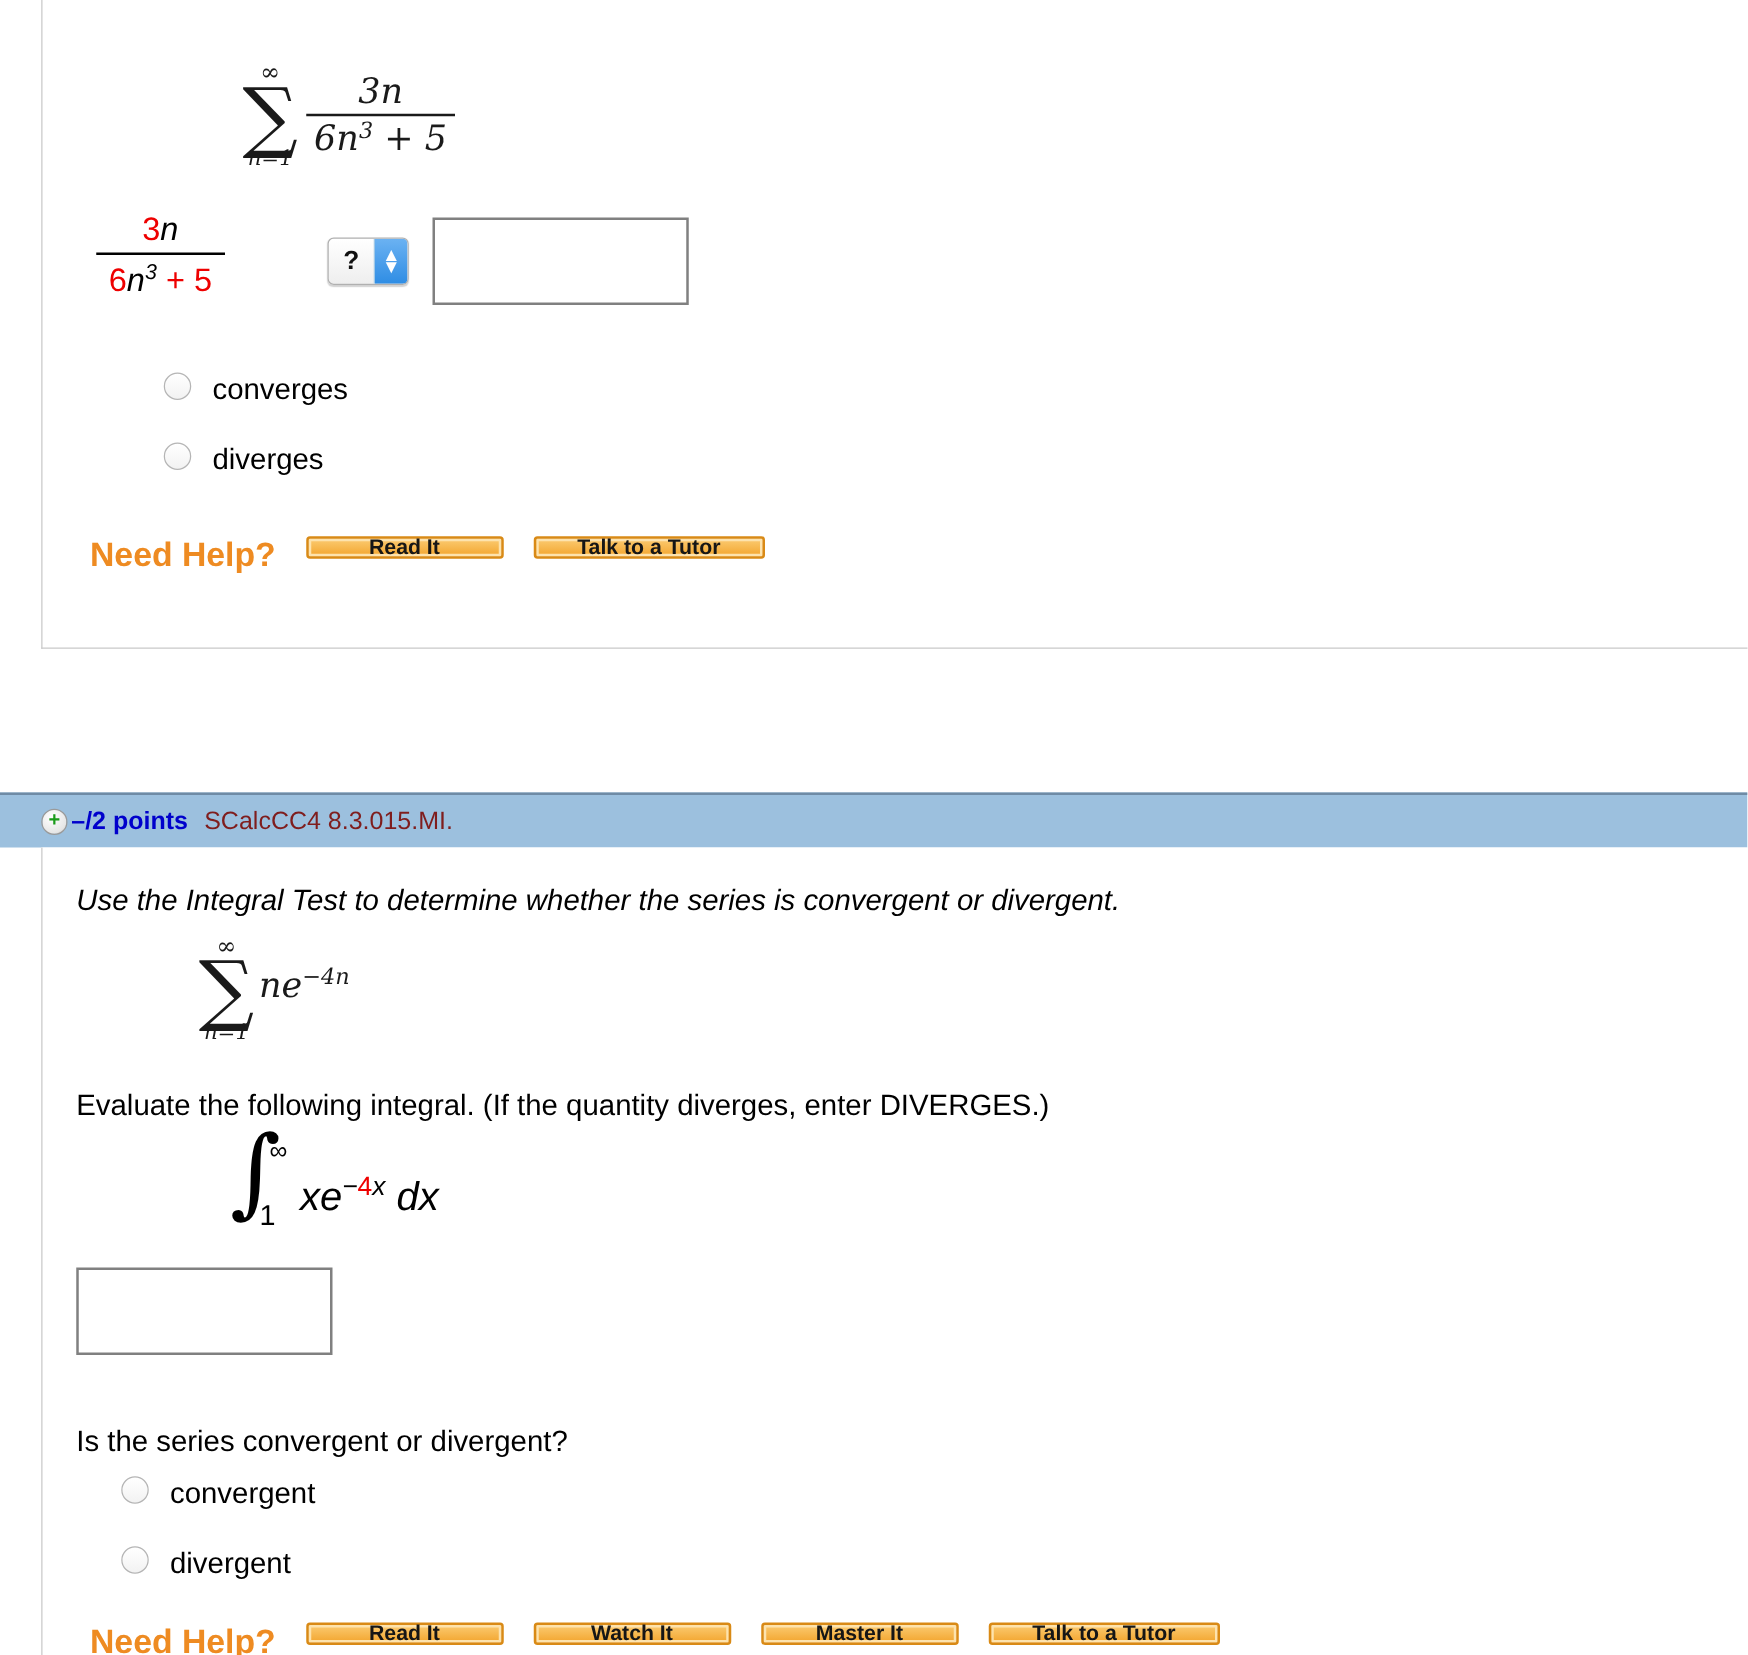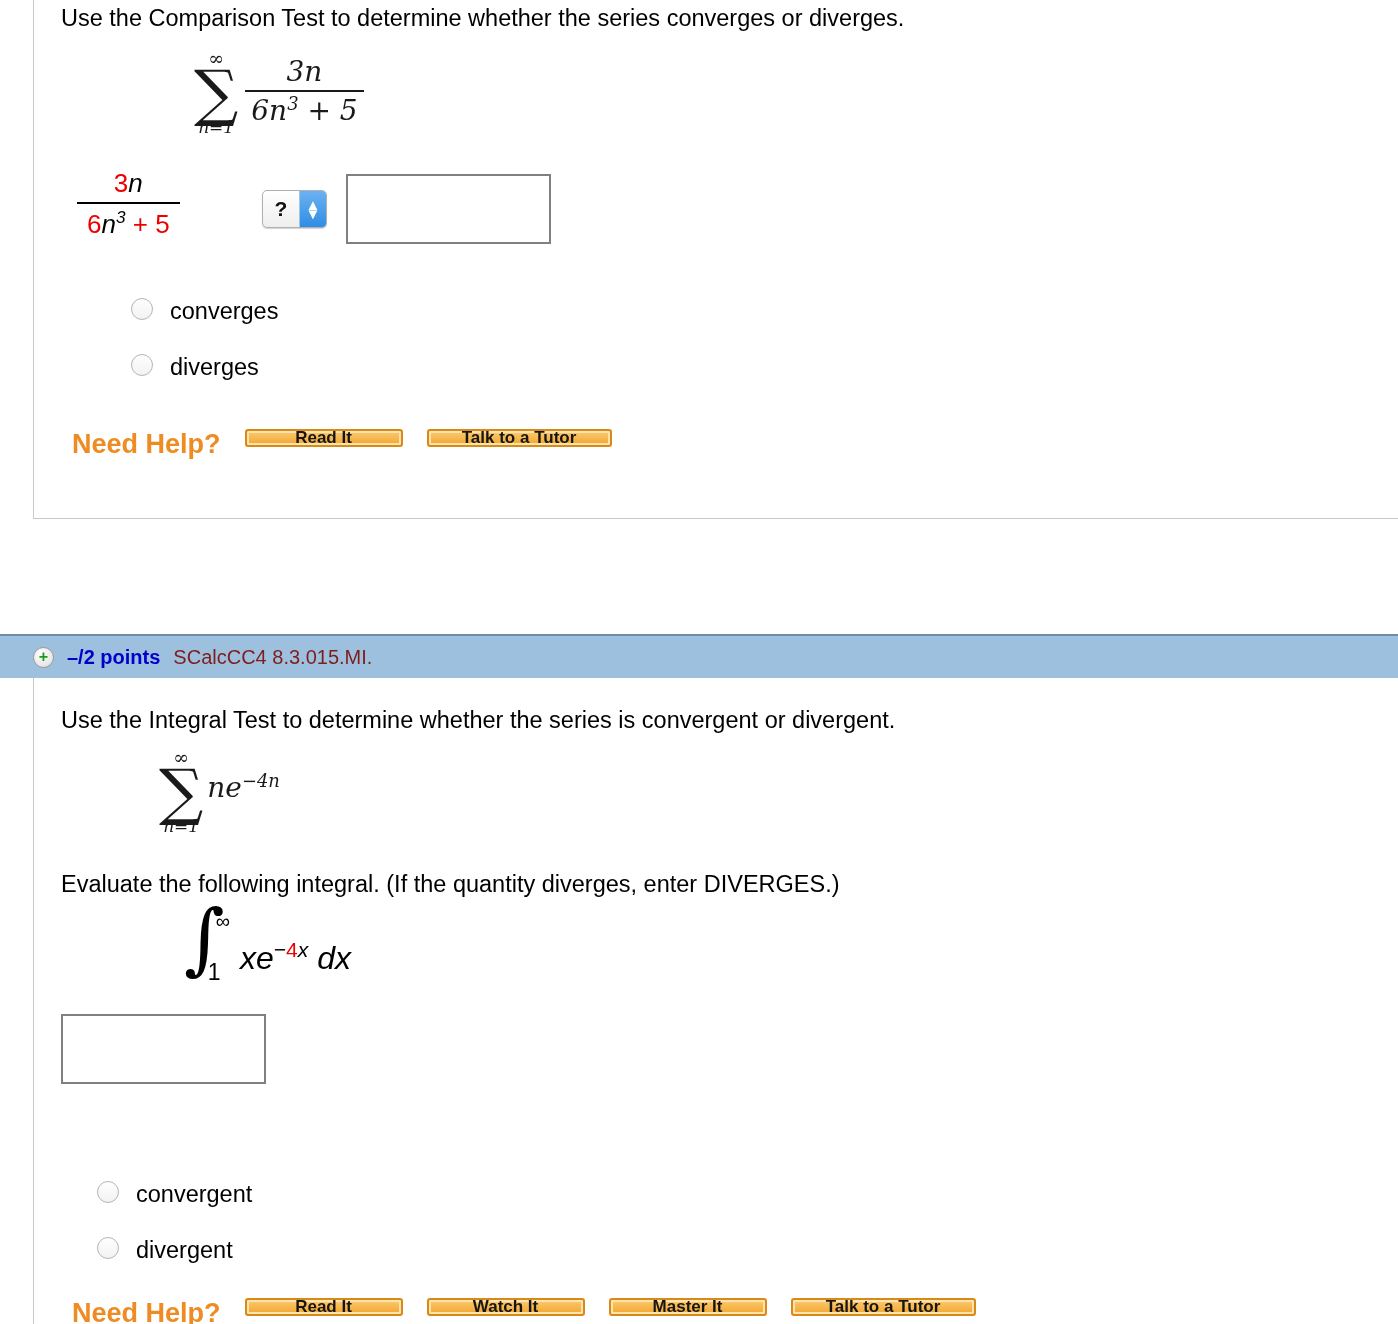--- a/index.html
+++ b/index.html
@@ -239,21 +239,21 @@
     display: flex;
     align-items: center;
     justify-content: center;
     color: #1a9b1a;
     font-size: 16px;
     font-weight: bold;
     line-height: 1;
     box-sizing: border-box;
   }
   .points-text {
-    margin-left: 13px;
+    margin-left: 3px;
     font-size: 20px;
     font-weight: bold;
     color: #0000cc;
     white-space: nowrap;
   }
   .points-code {
     margin-left: 13px;
     font-size: 20px;
     color: #7f1d1d;
     white-space: nowrap;
@@ -289,21 +289,20 @@
     font-size: 32px;
     font-style: italic;
     white-space: nowrap;
   }
 </style>
 </head>
 <body>
 
 <div class="qbox" id="q1-card">
 
-  <div class="qtext" style="position:absolute; left:27px; top:5px;">Use the Comparison Test to determine whether the series converges or diverges.</div>
 
   <div class="mathblock" style="position:absolute; left:160px; top:50px;">
     <span class="sigma-wrap">
       <span class="sigma-col">
         <span class="sigma-lim top">∞</span>
         <span class="sigma-glyph">∑</span>
         <span class="sigma-lim bot">n=1</span>
       </span>
       <span class="frac">
         <span class="num">3n</span>
@@ -347,21 +346,21 @@
 </div>
 
 <div class="points-bar" style="top:634px;">
   <span class="plus-icon">+</span>
   <span class="points-text">–/2 points</span>
   <span class="points-code">SCalcCC4 8.3.015.MI.</span>
 </div>
 
 <div class="qbox" id="q2-card" style="top:678px; height:646px; border-bottom:none;">
 
-  <div class="qtext" style="position:absolute; left:27px; top:28px;">Use the Integral Test to determine whether the series is convergent or divergent.</div>
+  <div class="qtext" style="position:absolute; left:27px; top:28px;font-style:italic;">Use the Integral Test to determine whether the series is convergent or divergent.</div>
 
   <div class="mathblock" style="position:absolute; left:125px; top:70px;">
     <span class="sigma-wrap">
       <span class="sigma-col">
         <span class="sigma-lim top">∞</span>
         <span class="sigma-glyph">∑</span>
         <span class="sigma-lim bot">n=1</span>
       </span>
       <span style="font-size:28px; font-style:italic; margin-left:4px; align-self:center; position:relative; top:-4px;"><span>ne</span><span class="sup">−4n</span></span>
     </span>
@@ -373,20 +372,21 @@
     <span class="int-glyph">∫</span>
     <span class="int-lims">
       <span class="up">∞</span>
       <span class="lo">1</span>
     </span>
     <span class="int-body"><span>xe</span><span class="expsup"><span>−</span><span class="red">4</span><span>x</span></span> <span>dx</span></span>
   </div>
 
   <div class="answer-input" style="left:27px; top:336px; width:205px; height:70px;"></div>
 
+  <div class="qtext" style="position:absolute; left:27px; top:461px;">Is the series convergent or divergent?</div>
 
   <div class="radio-row" style="left:63px; top:503px;">
     <span class="radio-dot"></span>
     <span class="radio-label">convergent</span>
   </div>
   <div class="radio-row" style="left:63px; top:559px;">
     <span class="radio-dot"></span>
     <span class="radio-label">divergent</span>
   </div>
 

